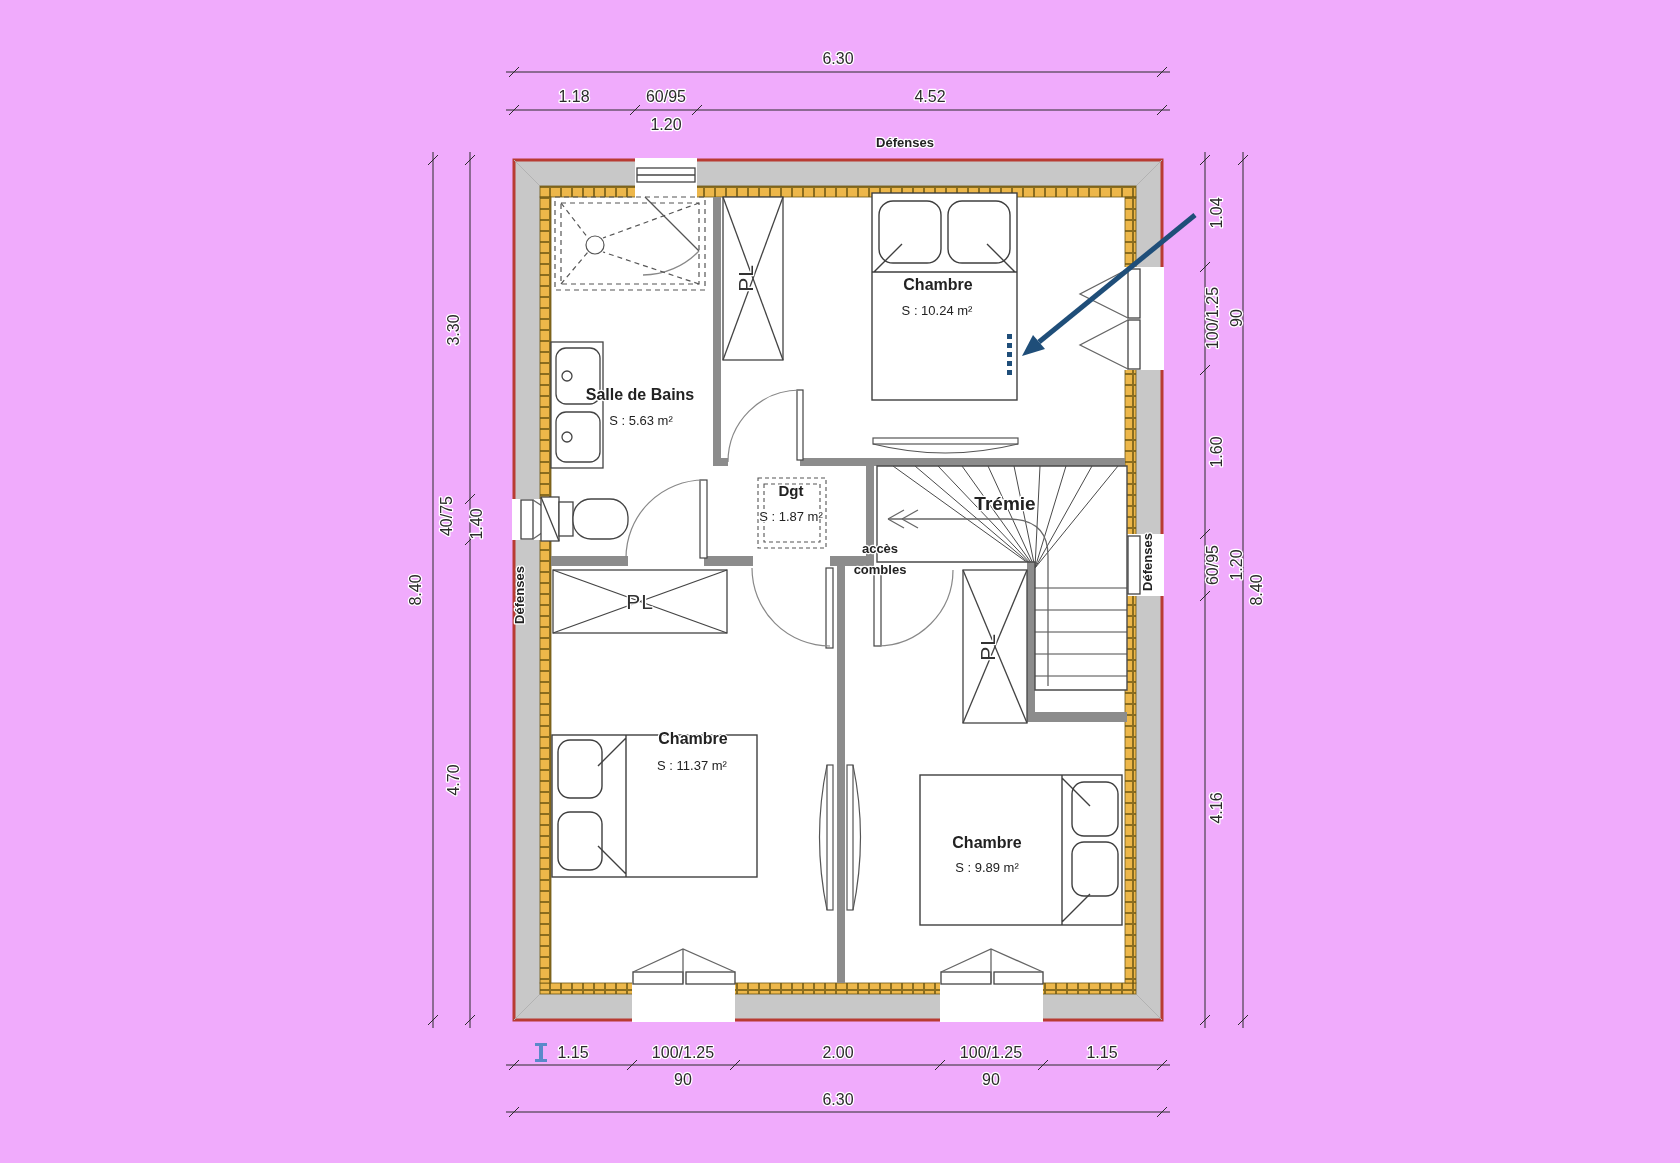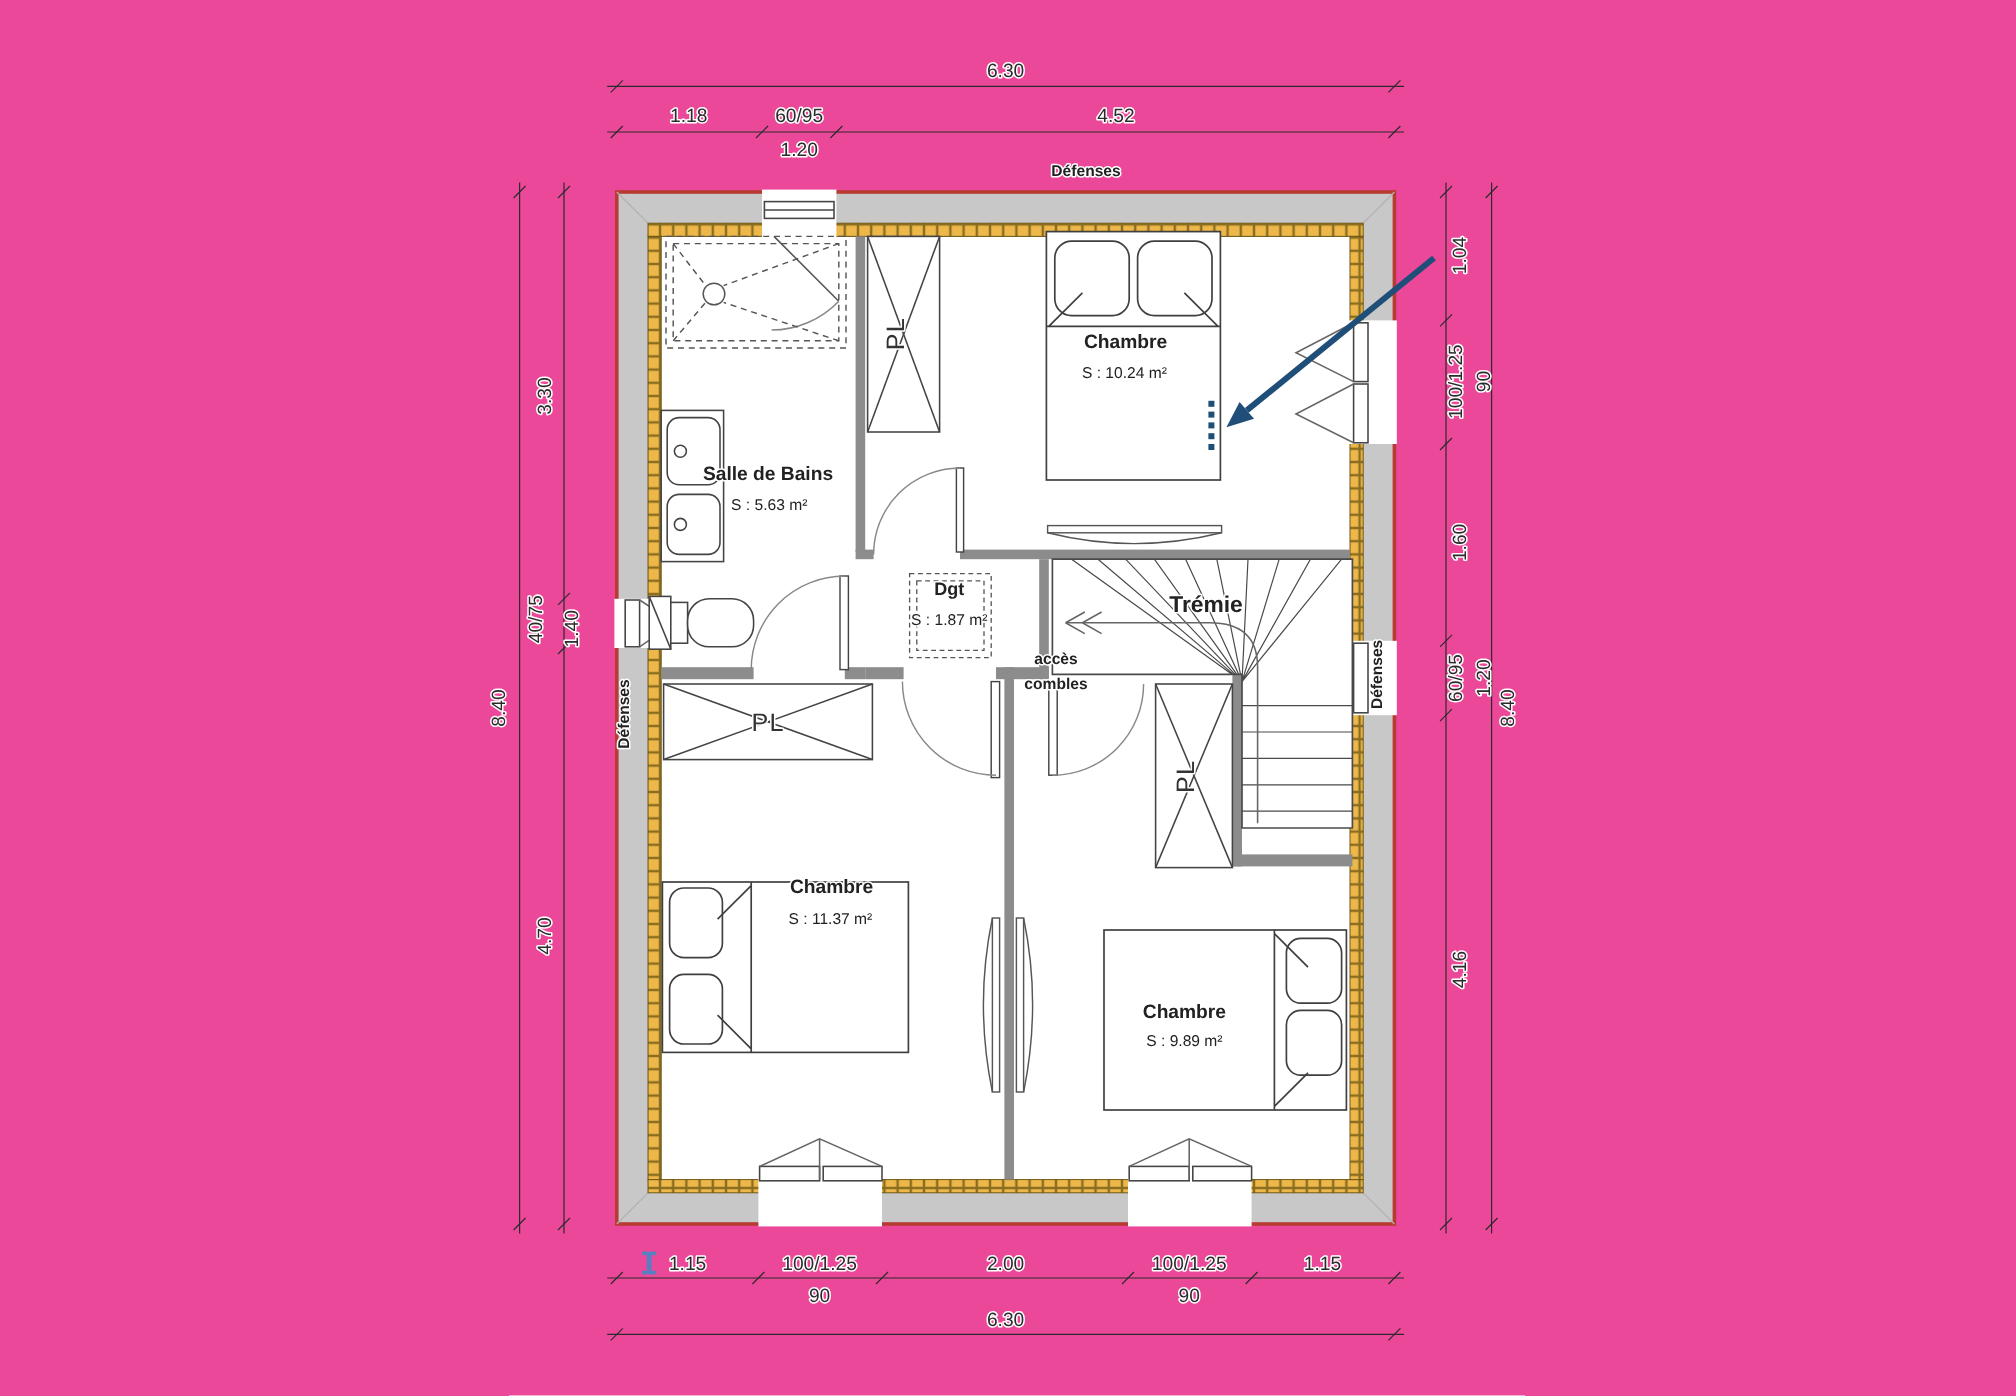--- a/index.html
+++ b/index.html
@@ -1,16 +1,16 @@
 <!DOCTYPE html>
 <html><head>
 <meta charset="utf-8">
 <style>
   html,body{margin:0;padding:0;background:#fff;}
-  #stage{position:relative;width:1680px;height:1163px;background:#ec4899;overflow:hidden;}
+  #stage{position:relative;width:1680px;height:1163px;background:#f0abfc;overflow:hidden;}
   svg{position:absolute;left:0;top:0;}
   svg text{
     font-family:"Liberation Sans",sans-serif;
     fill:#222;
     text-anchor:middle;
     paint-order:stroke;
     stroke:#ffffff;
     stroke-width:2.5px;
     stroke-linejoin:round;
   }

